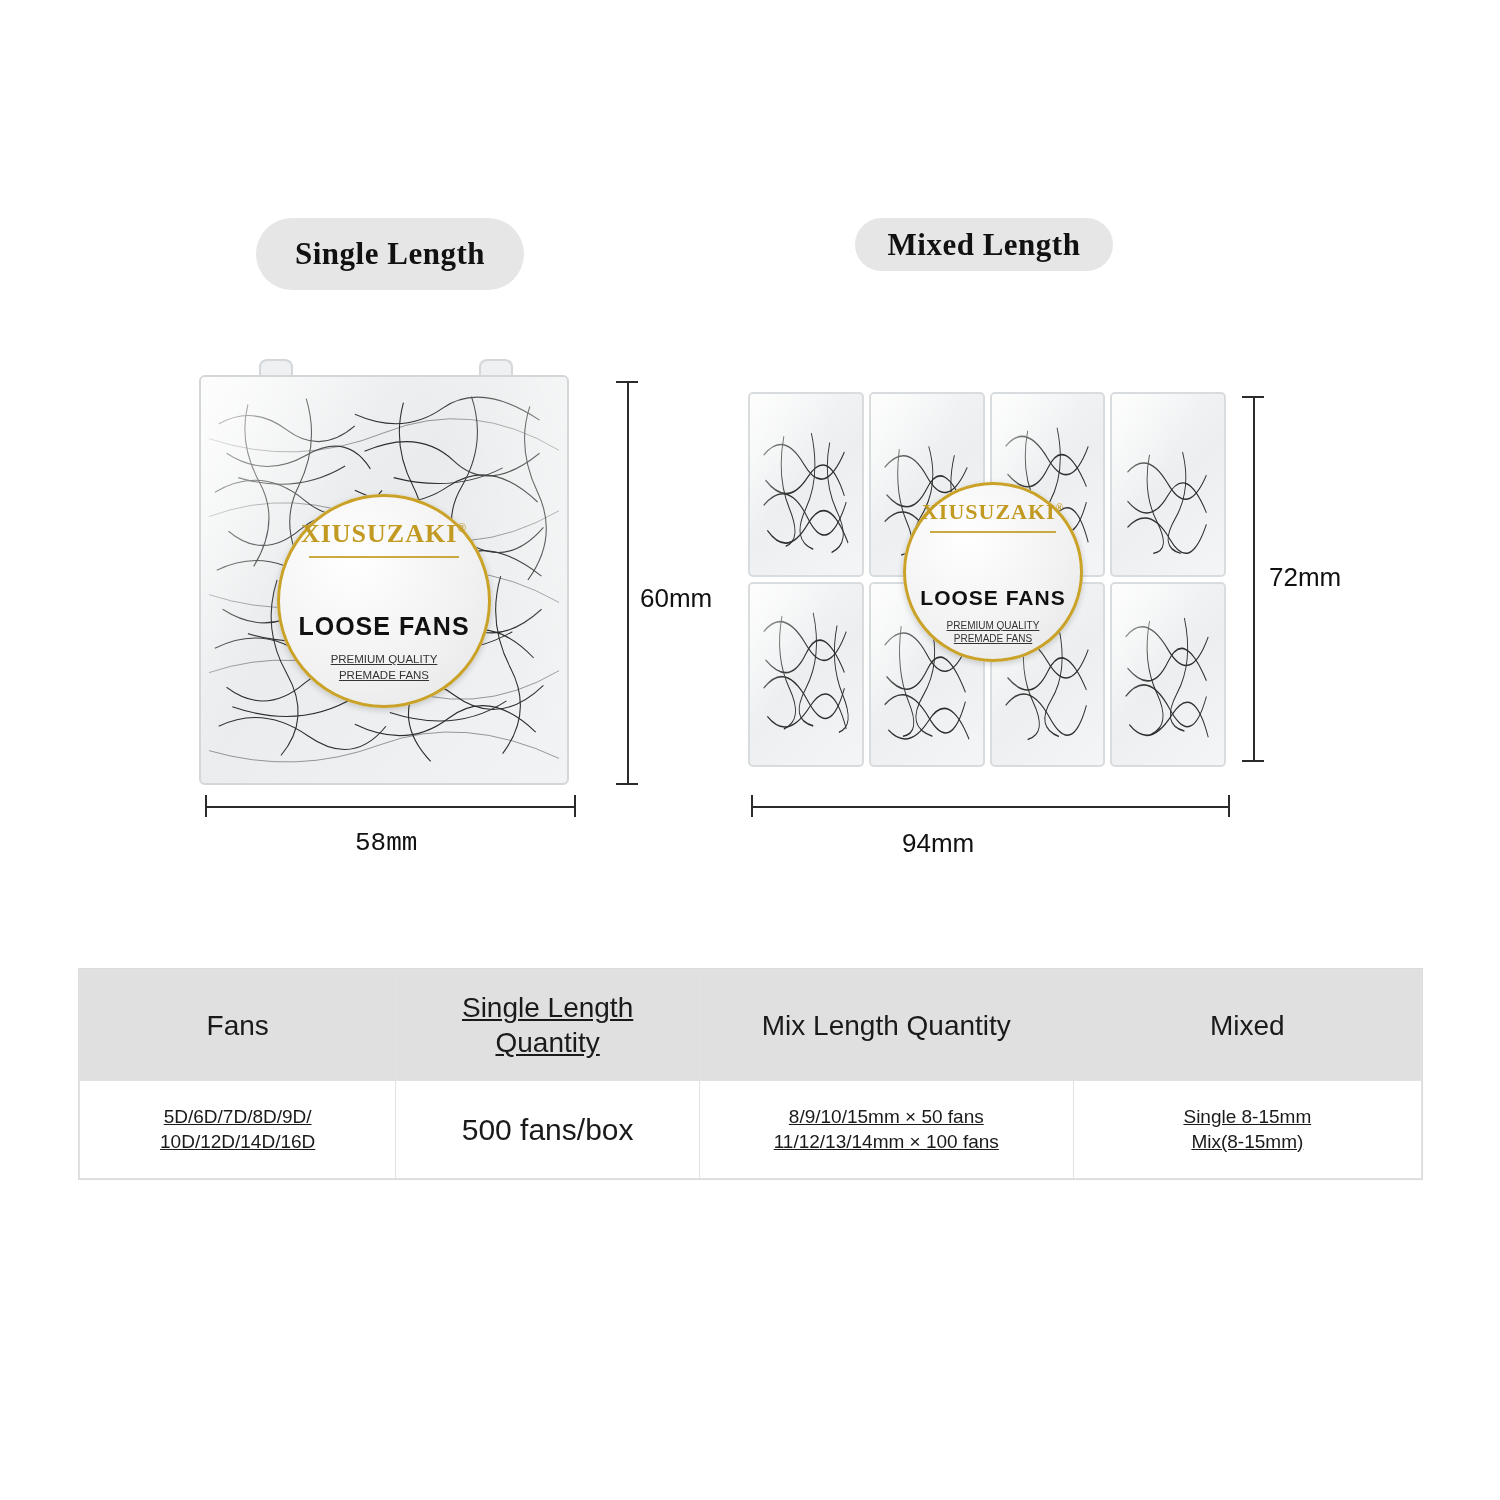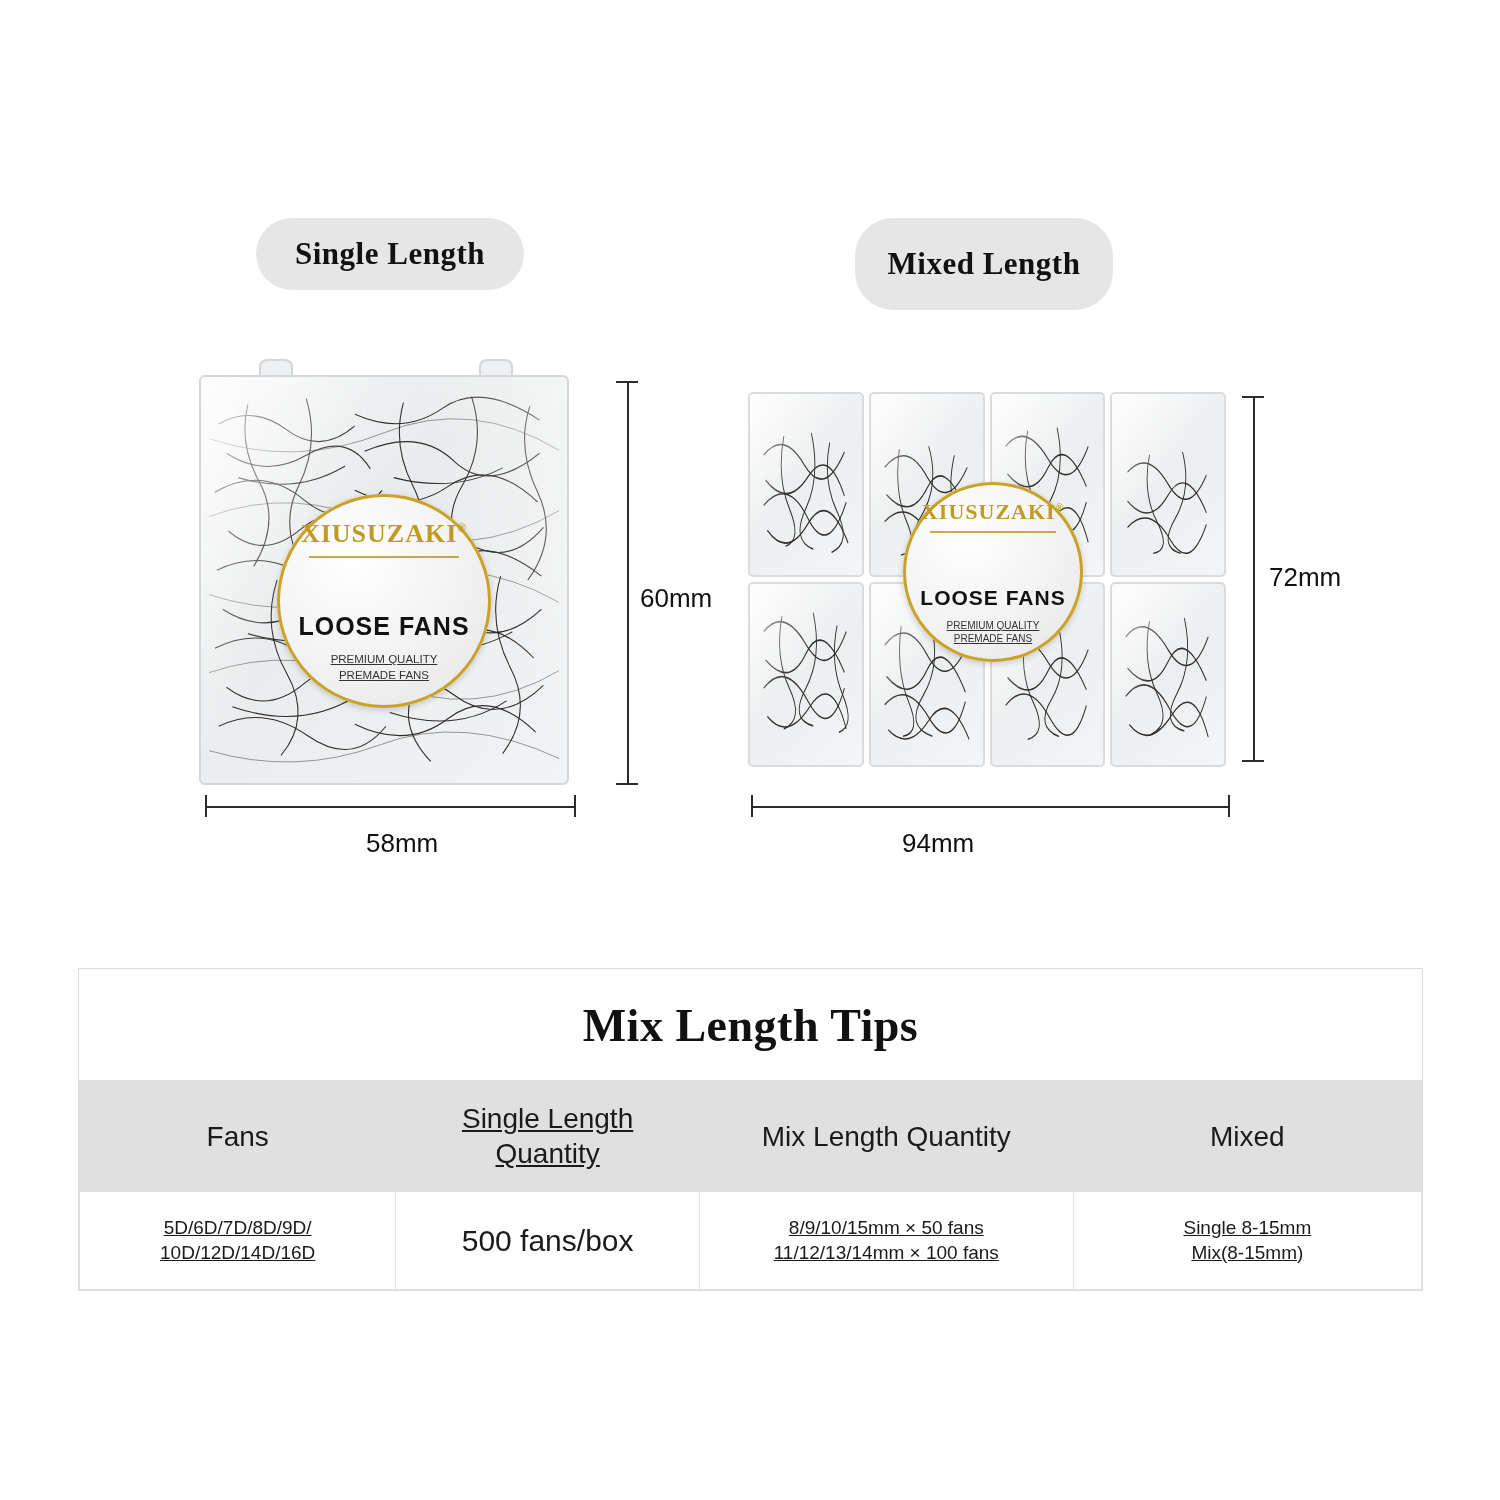--- a/index.html
+++ b/index.html
@@ -24,21 +24,21 @@
     display: flex;
     align-items: center;
     justify-content: center;
     font-family: "Liberation Serif", serif;
     font-weight: bold;
     font-size: 31px;
     letter-spacing: 0.5px;
     color: #111;
   }
   #pill-single { left: 256px; top: 218px; width: 268px; height: 72px; }
-  #pill-mixed  { left: 855px; top: 218px; width: 258px; height: 92px; }
+  #pill-mixed  { left: 855px; top: 218px; width: 258px; height: 53px; }
 
   
   .box-wrap { position: absolute; }
 
   
   #single-case {
     left: 199px; top: 375px; width: 370px; height: 410px;
   }
   .case-body {
     position: absolute;
@@ -175,21 +175,21 @@
   
   #sv-line { left: 627px; top: 381px; height: 404px; }
   #sv-t1 { left: 616px; top: 381px; }
   #sv-t2 { left: 616px; top: 783px; }
   #sv-label { left: 640px; top: 583px; }
 
   
   #sh-line { left: 205px; top: 806px; width: 370px; }
   #sh-t1 { left: 205px; top: 795px; }
   #sh-t2 { left: 574px; top: 795px; }
-  #sh-label { left: 366px; top: 828px; }
+  #sh-label { left: 355px; top: 828px; font-family: Liberation Mono, monospace; }
 
   
   #mv-line { left: 1253px; top: 396px; height: 366px; }
   #mv-t1 { left: 1242px; top: 396px; }
   #mv-t2 { left: 1242px; top: 760px; }
   #mv-label { left: 1269px; top: 562px; }
 
   
   #mh-line { left: 751px; top: 806px; width: 478px; }
   #mh-t1 { left: 751px; top: 795px; }
@@ -463,21 +463,20 @@
 <div class="tick-h" id="mv-t1"></div>
 <div class="tick-h" id="mv-t2"></div>
 <div class="dim-label" id="mv-label">72mm</div>
 
 <div class="dim-line h-line" id="mh-line"></div>
 <div class="tick-v" id="mh-t1"></div>
 <div class="tick-v" id="mh-t2"></div>
 <div class="dim-label" id="mh-label">94mm</div>
 
 <div id="tips-table">
-  <div id="tips-title">Mix Length Tips</div>
   <table>
     <thead>
       <tr>
         <th class="col1">Fans</th>
         <th class="col2">
           <span class="cell-line">Single Length</span>
           <span class="cell-line">Quantity</span>
         </th>
         <th class="col3">Mix Length Quantity</th>
         <th class="col4">Mixed</th>

